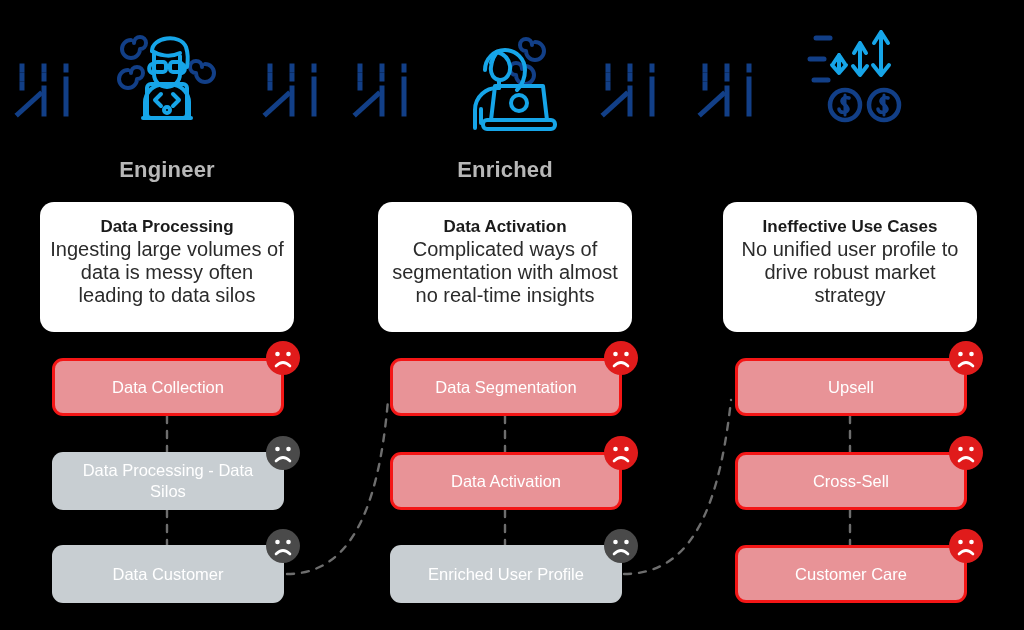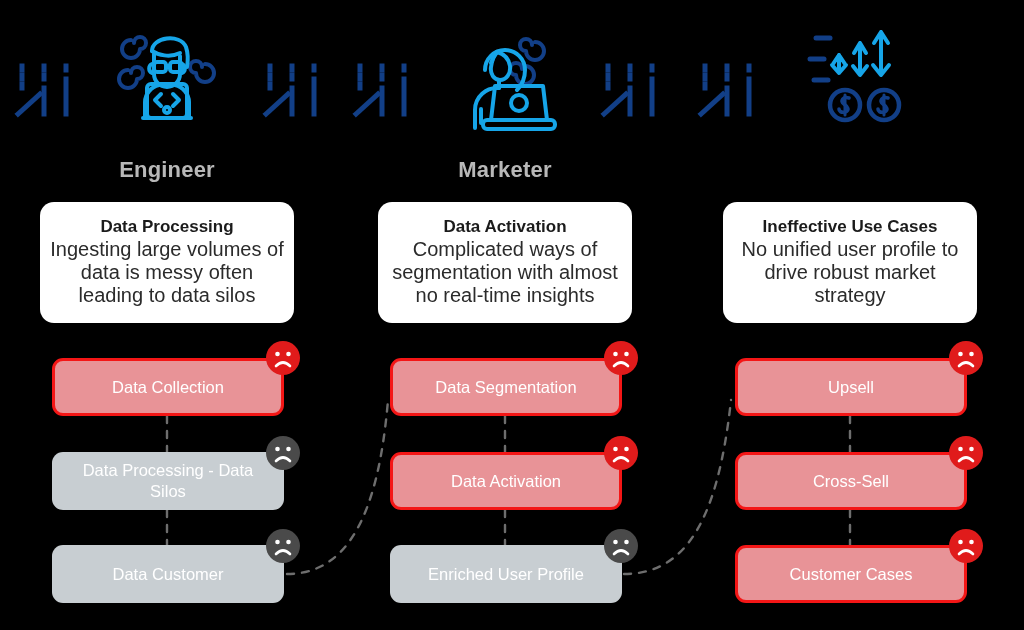--- a/index.html
+++ b/index.html
@@ -75,21 +75,21 @@
 
   
   .info-card {
     position: absolute;
     top: 202px;
     left: 23px;
     width: 254px;
     min-height: 98px;
     background: #ffffff;
     border-radius: 14px;
-    padding: 14px 10px 16px 10px;
+    padding: 14px 10px 25px 10px;
     box-sizing: border-box;
     text-align: center;
     color: #222222;
   }
   .info-title {
     font-size: 17px;
     font-weight: bold;
     line-height: 22px;
     color: #1b1b1b;
   }
@@ -324,21 +324,21 @@
 
             <path d="M60 68 l48 0 l4 34 l-56 0 z"></path>
             <circle cx="84" cy="85" r="8"></circle>
 
             <rect x="48" y="102" width="72" height="9" rx="4"></rect>
           </g>
         </g>
       </svg>
     </div>
 
-    <div class="col-header">Marketer</div>
+    <div class="col-header">Enriched</div>
 
     <div class="info-card">
       <div class="info-title">Data Activation</div>
       <div class="info-body">Complicated ways of segmentation with almost no real-time insights</div>
     </div>
 
     <div class="pill red pill-r1">
       <span>Data Segmentation</span>
     </div>
     <div class="pill red pill-r2">
@@ -421,21 +421,21 @@
       <div class="info-body">No unified user profile to drive robust market strategy</div>
     </div>
 
     <div class="pill red pill-r1">
       <span>Upsell</span>
     </div>
     <div class="pill red pill-r2">
       <span>Cross-Sell</span>
     </div>
     <div class="pill red pill-r3">
-      <span>Customer Cases</span>
+      <span>Customer Care</span>
     </div>
 
     <div class="face sad-red f-r1">
       <svg viewBox="0 0 34 34" width="34" height="34">
         <circle cx="11.5" cy="13" r="2.3" fill="#ffffff"></circle>
         <circle cx="22.5" cy="13" r="2.3" fill="#ffffff"></circle>
         <path d="M10 25 q7 -7 14 0" stroke="#ffffff" stroke-width="2.6" fill="none" stroke-linecap="round"></path>
       </svg>
     </div>
     <div class="face sad-red f-r2">

